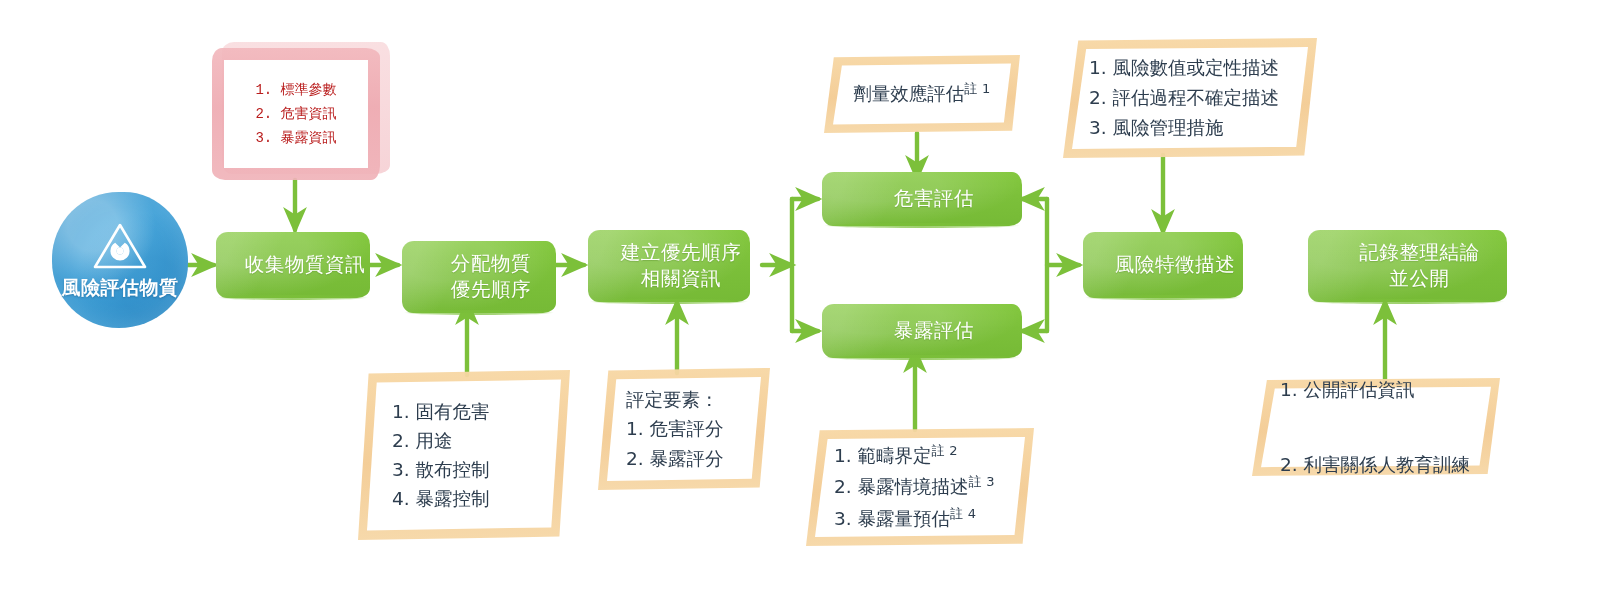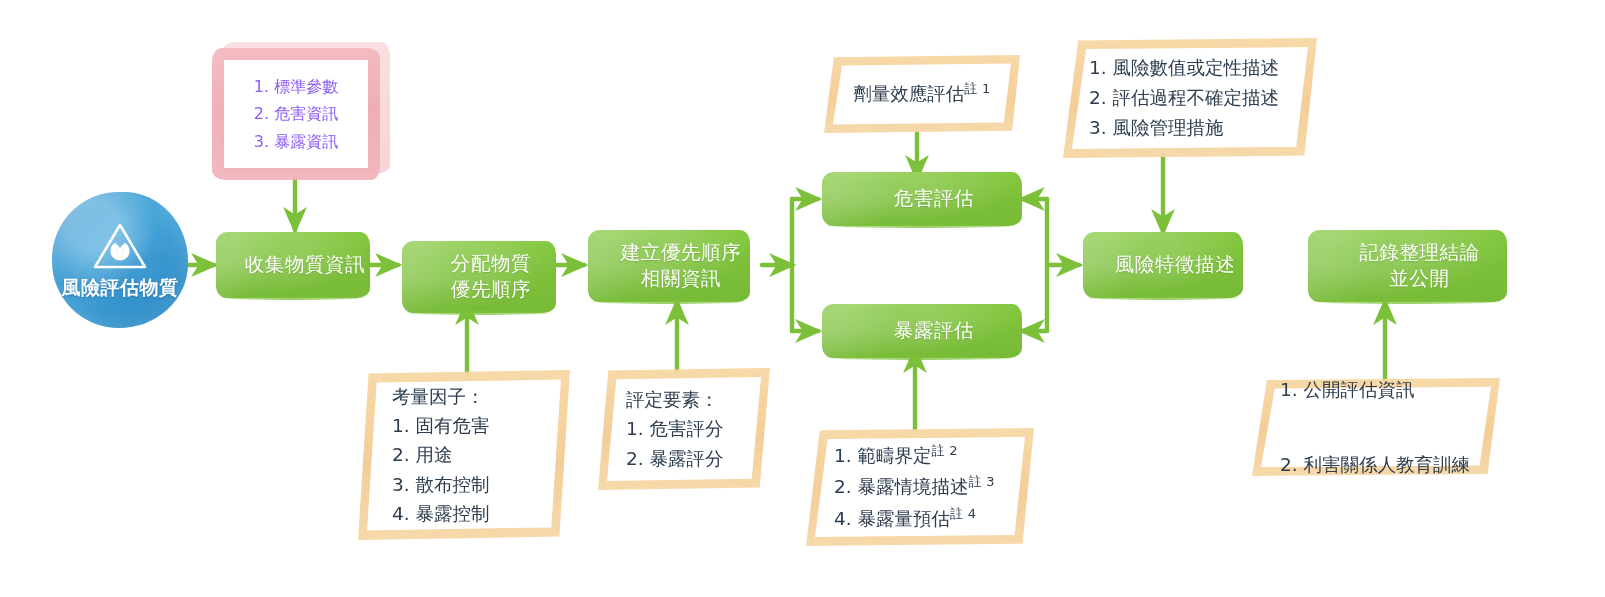--- a/index.html
+++ b/index.html
@@ -160,21 +160,21 @@
       <path d="M25.6 31 A3.4 3.4 0 0 1 29 27.6 L29 21.4 A9.6 9.6 0 0 0 19.4 31 Z" fill="#ffffff" opacity="0"></path>
       <path d="M24.2 22.7 A9.6 9.6 0 0 0 19.4 31 L25.6 31 A3.4 3.4 0 0 1 29 27.6 Z" fill="#ffffff"></path>
     </svg>
     <span class="circle-label">風險評估物質</span>
   </div>
 
   <div class="pinkbox" style="left:212px;top:48px;width:168px;height:132px;">
     <div class="ink2"></div>
     <div class="ink"></div>
     <div class="inner">
-      <div class="lines" style="color:#8b5cf6;font-size:16px;line-height:1.72;">
+      <div class="lines" style="color:#b91c1c;font-size:14px;line-height:1.72;font-family:Liberation Mono, monospace;">
         <span class="ln">1. 標準參數</span>
         <span class="ln">2. 危害資訊</span>
         <span class="ln">3. 暴露資訊</span>
       </div>
     </div>
   </div>
 
   <div class="node gbox" style="left:216px;top:232px;width:154px;height:66px;">
     <span>收集物質資訊</span>
   </div>
@@ -227,21 +227,20 @@
       <span class="ln">1. 風險數值或定性描述</span>
       <span class="ln">2. 評估過程不確定描述</span>
       <span class="ln">3. 風險管理措施</span>
     </div>
   </div>
 
   <div class="tanbox" style="left:358px;top:370px;width:212px;height:170px;">
     <div class="tan-ink" style="clip-path:polygon(5% 2%,100% 0%,95% 98%,0% 100%);"></div>
     <div class="tan-inner" style="clip-path:polygon(5% 3%,100% 1%,95% 97%,0% 99%);"></div>
     <div class="tan-content" style="padding-left:34px;line-height:1.58;">
-      <span class="ln">考量因子：</span>
       <span class="ln">1. 固有危害</span>
       <span class="ln">2. 用途</span>
       <span class="ln">3. 散布控制</span>
       <span class="ln">4. 暴露控制</span>
     </div>
   </div>
 
   <div class="tanbox" style="left:598px;top:368px;width:172px;height:122px;">
     <div class="tan-ink" style="clip-path:polygon(6% 2%,100% 0%,94% 98%,0% 100%);"></div>
     <div class="tan-inner" style="clip-path:polygon(6% 3%,100% 1%,94% 97%,0% 99%);"></div>
@@ -251,21 +250,21 @@
       <span class="ln">2. 暴露評分</span>
     </div>
   </div>
 
   <div class="tanbox" style="left:806px;top:428px;width:228px;height:118px;">
     <div class="tan-ink" style="clip-path:polygon(6% 2%,100% 0%,95% 98%,0% 100%);"></div>
     <div class="tan-inner" style="clip-path:polygon(6% 3%,100% 1%,95% 97%,0% 99%);"></div>
     <div class="tan-content" style="padding-left:28px;line-height:1.62;">
       <span class="ln"><span>1. 範疇界定</span><span class="sup">註 2</span></span>
       <span class="ln"><span>2. 暴露情境描述</span><span class="sup">註 3</span></span>
-      <span class="ln"><span>4. 暴露量預估</span><span class="sup">註 4</span></span>
+      <span class="ln"><span>3. 暴露量預估</span><span class="sup">註 4</span></span>
     </div>
   </div>
 
   <div class="tanbox" style="left:1252px;top:378px;width:248px;height:98px;">
     <div class="tan-ink" style="clip-path:polygon(6% 2%,100% 0%,95% 98%,0% 100%);"></div>
     <div class="tan-inner" style="clip-path:polygon(6% 3%,100% 1%,95% 97%,0% 99%);"></div>
     <div class="tan-content" style="padding-left:28px;line-height:1.7;gap:43px;">
       <span class="ln">1. 公開評估資訊</span>
       <span class="ln">2. 利害關係人教育訓練</span>
     </div>

